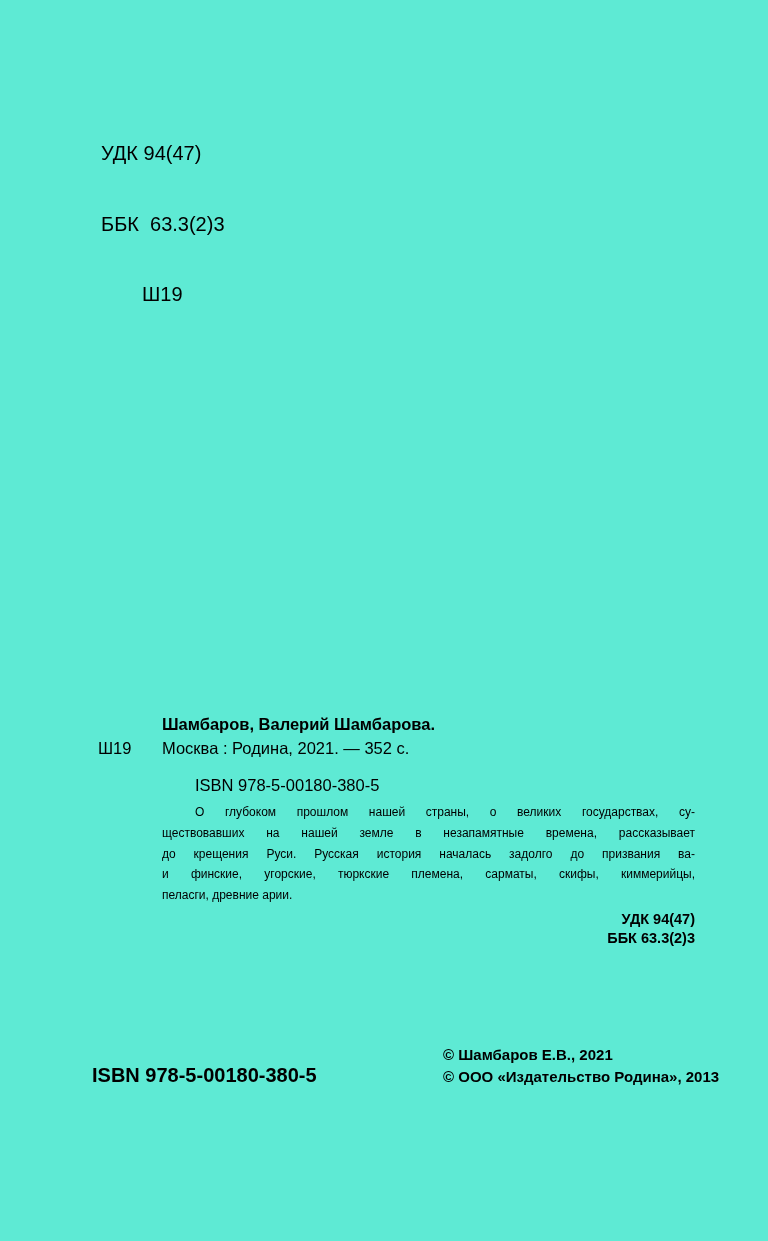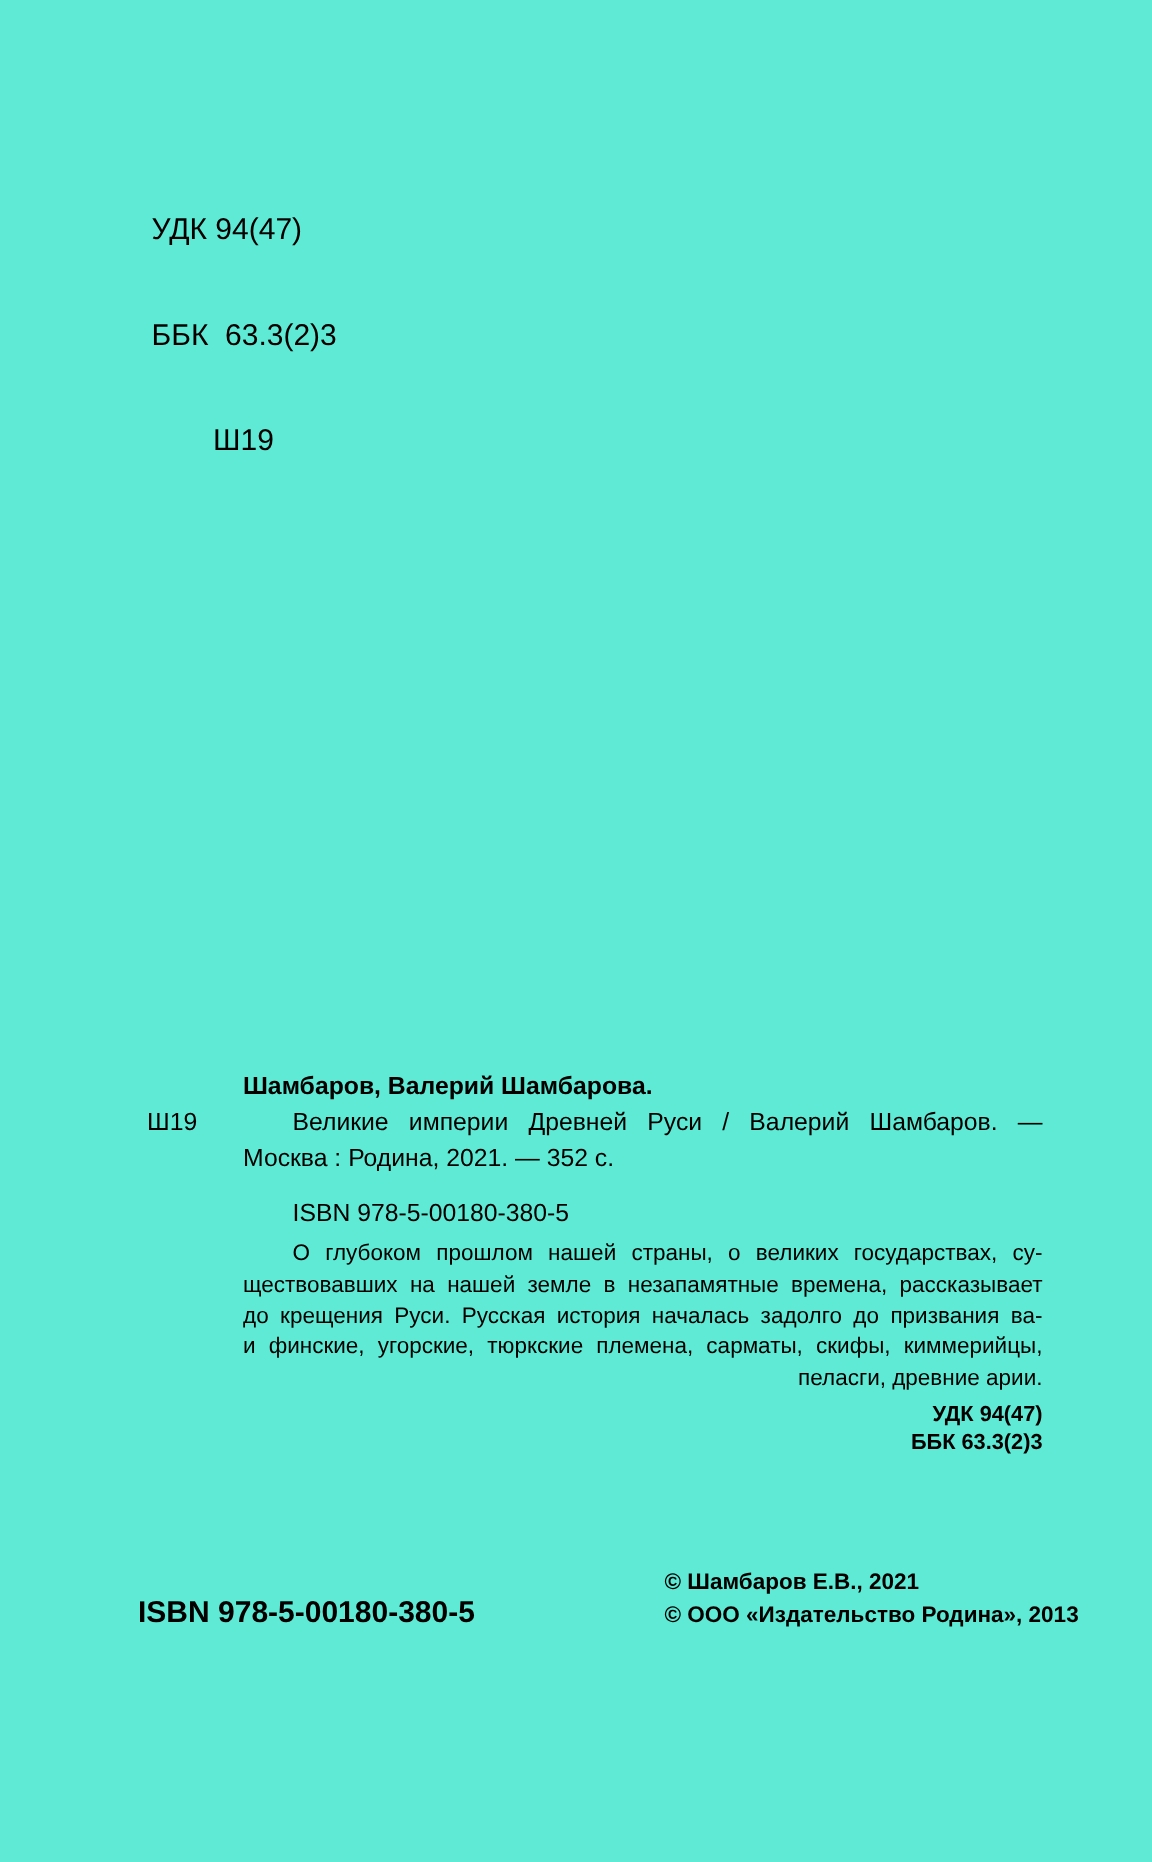--- a/index.html
+++ b/index.html
@@ -56,24 +56,24 @@
     text-align-last: justify;
   }
   .entry .isbn-line {
     margin-top: 13px;
     text-indent: 33px;
   }
 
   
   .annotation {
     margin-top: 5px;
-    font-size: 15px;
+    font-size: 12px;
     line-height: 20.8px;
   }
-  .anno-line { text-align: right; }
+  .anno-line { text-align: left; }
   .anno-line.jfull { text-align: justify; text-align-last: justify; }
   .anno-line.first { text-indent: 33px; }
 
   
   .codes-right {
     margin-top: 4px;
     text-align: right;
     font-weight: bold;
     font-size: 14.5px;
     line-height: 19.5px;
@@ -103,21 +103,20 @@
 
   <div class="top-block">
     <div>УДК 94(47)</div>
     <div>ББК  63.3(2)3</div>
     <div class="indent">Ш19</div>
   </div>
 
   <div class="entry">
     <div class="shelf-mark">Ш19</div>
     <div class="author-heading">Шамбаров, Валерий Шамбарова.</div>
-    <div class="title-line">Великие империи Древней Руси / Валерий Шамбаров. —</div>
     <div class="imprint-line">Москва : Родина, 2021. — 352 с.</div>
     <div class="isbn-line">ISBN 978-5-00180-380-5</div>
 
     <div class="annotation">
         <div class="anno-line first jfull">О глубоком прошлом нашей страны, о великих государствах, су-</div>
         <div class="anno-line jfull">ществовавших на нашей земле в незапамятные времена, рассказывает</div>
         <div class="anno-line jfull">до крещения Руси. Русская история началась задолго до призвания ва-</div>
         <div class="anno-line jfull">и финские, угорские, тюркские племена, сарматы, скифы, киммерийцы,</div>
         <div class="anno-line">пеласги, древние арии.</div>
       </div>

